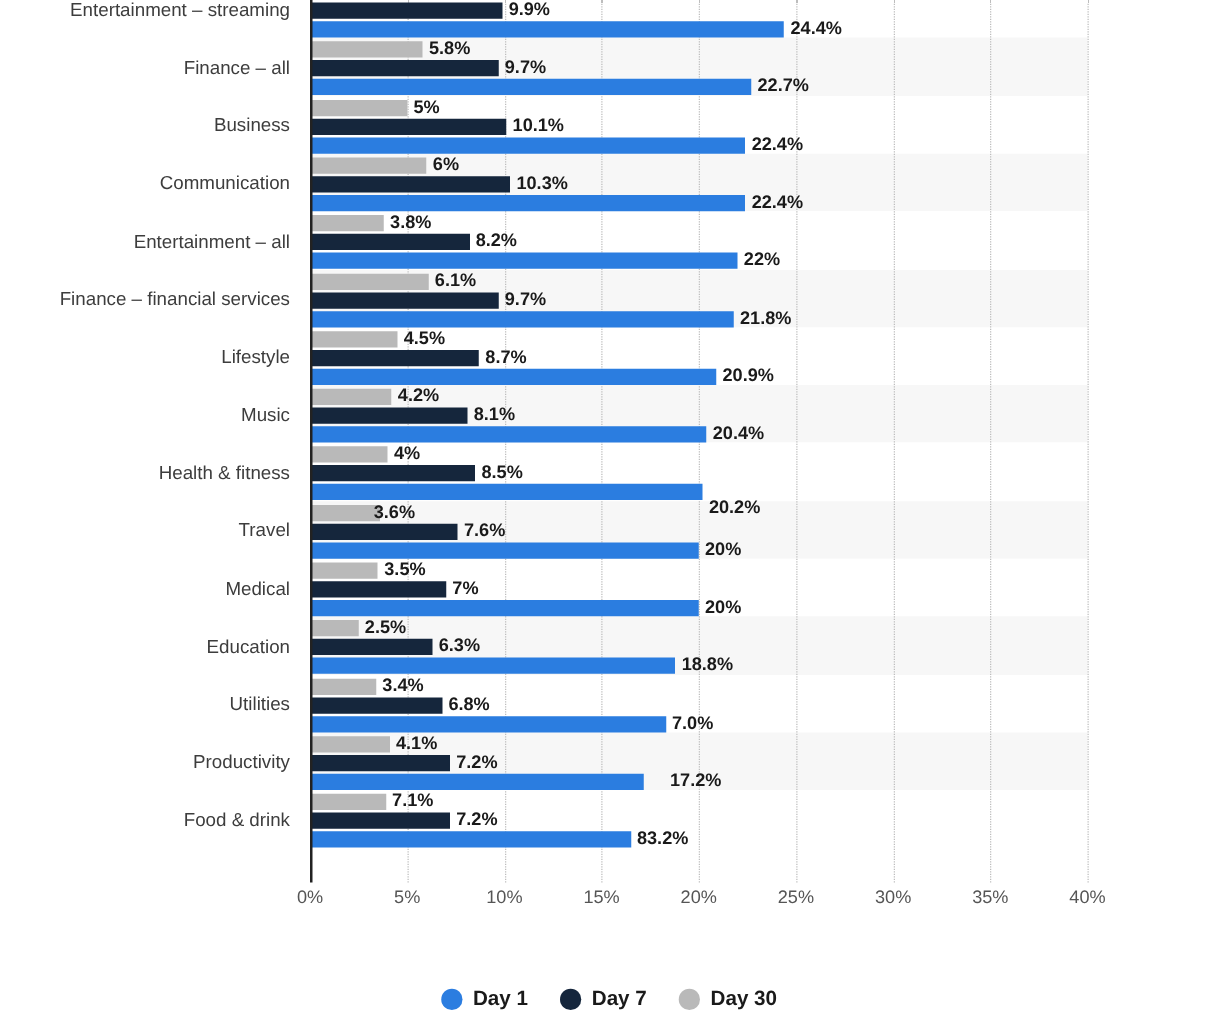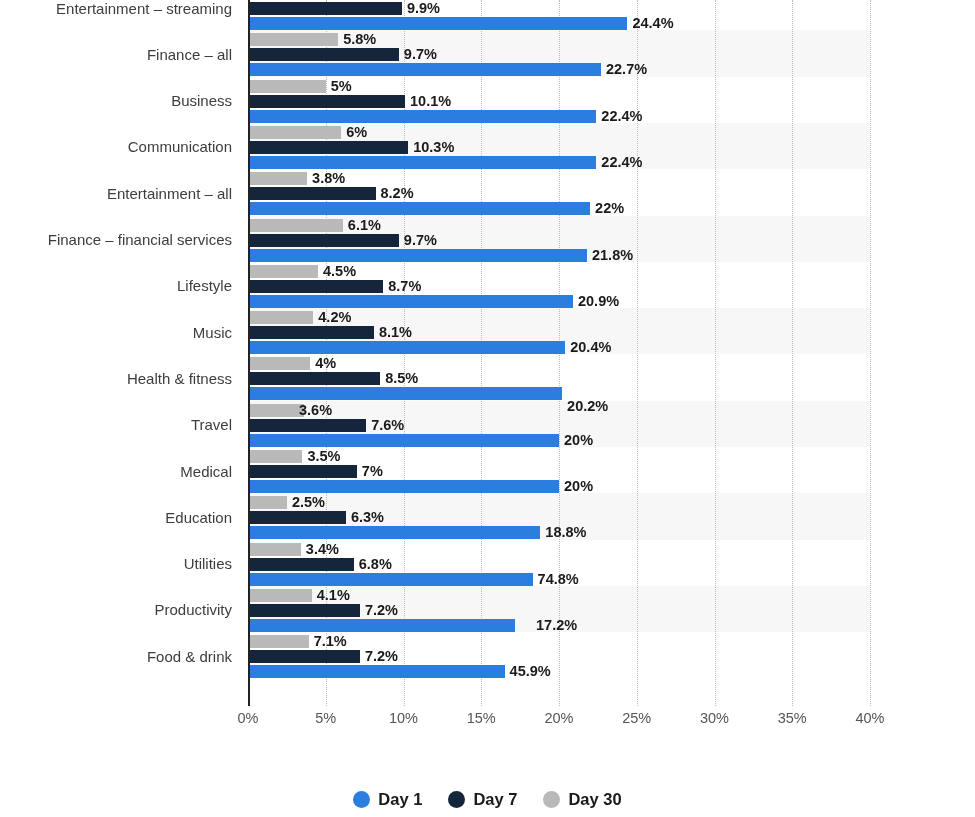--- a/index.html
+++ b/index.html
@@ -254,33 +254,33 @@
         <div class="bar-value" style="top: 496.3px; left: 43.875px;">2.5%</div>
         <div class="bar day7" style="top: 511.3px; width: 97.965px;"></div>
         <div class="bar-value" style="top: 511.3px; left: 102.965px;">6.3%</div>
         <div class="bar day1" style="top: 526.3px; width: 292.34px;"></div>
         <div class="bar-value" style="top: 526.3px; left: 297.34px;">18.8%</div>
         <div class="bar day30" style="top: 542.6px; width: 52.87px;"></div>
         <div class="bar-value" style="top: 542.6px; left: 57.87px;">3.4%</div>
         <div class="bar day7" style="top: 557.6px; width: 105.74px;"></div>
         <div class="bar-value" style="top: 557.6px; left: 110.74px;">6.8%</div>
         <div class="bar day1" style="top: 572.6px; width: 284.565px;"></div>
-        <div class="bar-value" style="top: 572.6px; left: 289.565px;">74.8%</div>
+        <div class="bar-value" style="top: 572.6px; left: 289.565px;">7.0%</div>
         <div class="bar day30" style="top: 588.9px; width: 63.755px;"></div>
         <div class="bar-value" style="top: 588.9px; left: 68.755px;">4.1%</div>
         <div class="bar day7" style="top: 603.9px; width: 111.96px;"></div>
         <div class="bar-value" style="top: 603.9px; left: 116.96px;">7.2%</div>
         <div class="bar day1" style="top: 618.9px; width: 267.46px;"></div>
         <div class="bar-value" style="top: 618.9px; left: 288px;">17.2%</div>
         <div class="bar day30" style="top: 635.2px; width: 60.645px;"></div>
         <div class="bar-value" style="top: 635.2px; left: 65.645px;">7.1%</div>
         <div class="bar day7" style="top: 650.2px; width: 111.96px;"></div>
         <div class="bar-value" style="top: 650.2px; left: 116.96px;">7.2%</div>
         <div class="bar day1" style="top: 665.2px; width: 256.575px;"></div>
-        <div class="bar-value" style="top: 665.2px; left: 261.575px;">45.9%</div>
+        <div class="bar-value" style="top: 665.2px; left: 261.575px;">83.2%</div>
       </div>
   </div>
 
   <div id="axis-line"></div>
 
   <div id="cat-labels">
       <div class="cat-label" style="top: -0.5px;">Entertainment – streaming</div>
       <div class="cat-label" style="top: 45.8px;">Finance – all</div>
       <div class="cat-label" style="top: 92.1px;">Business</div>
       <div class="cat-label" style="top: 138.4px;">Communication</div>

